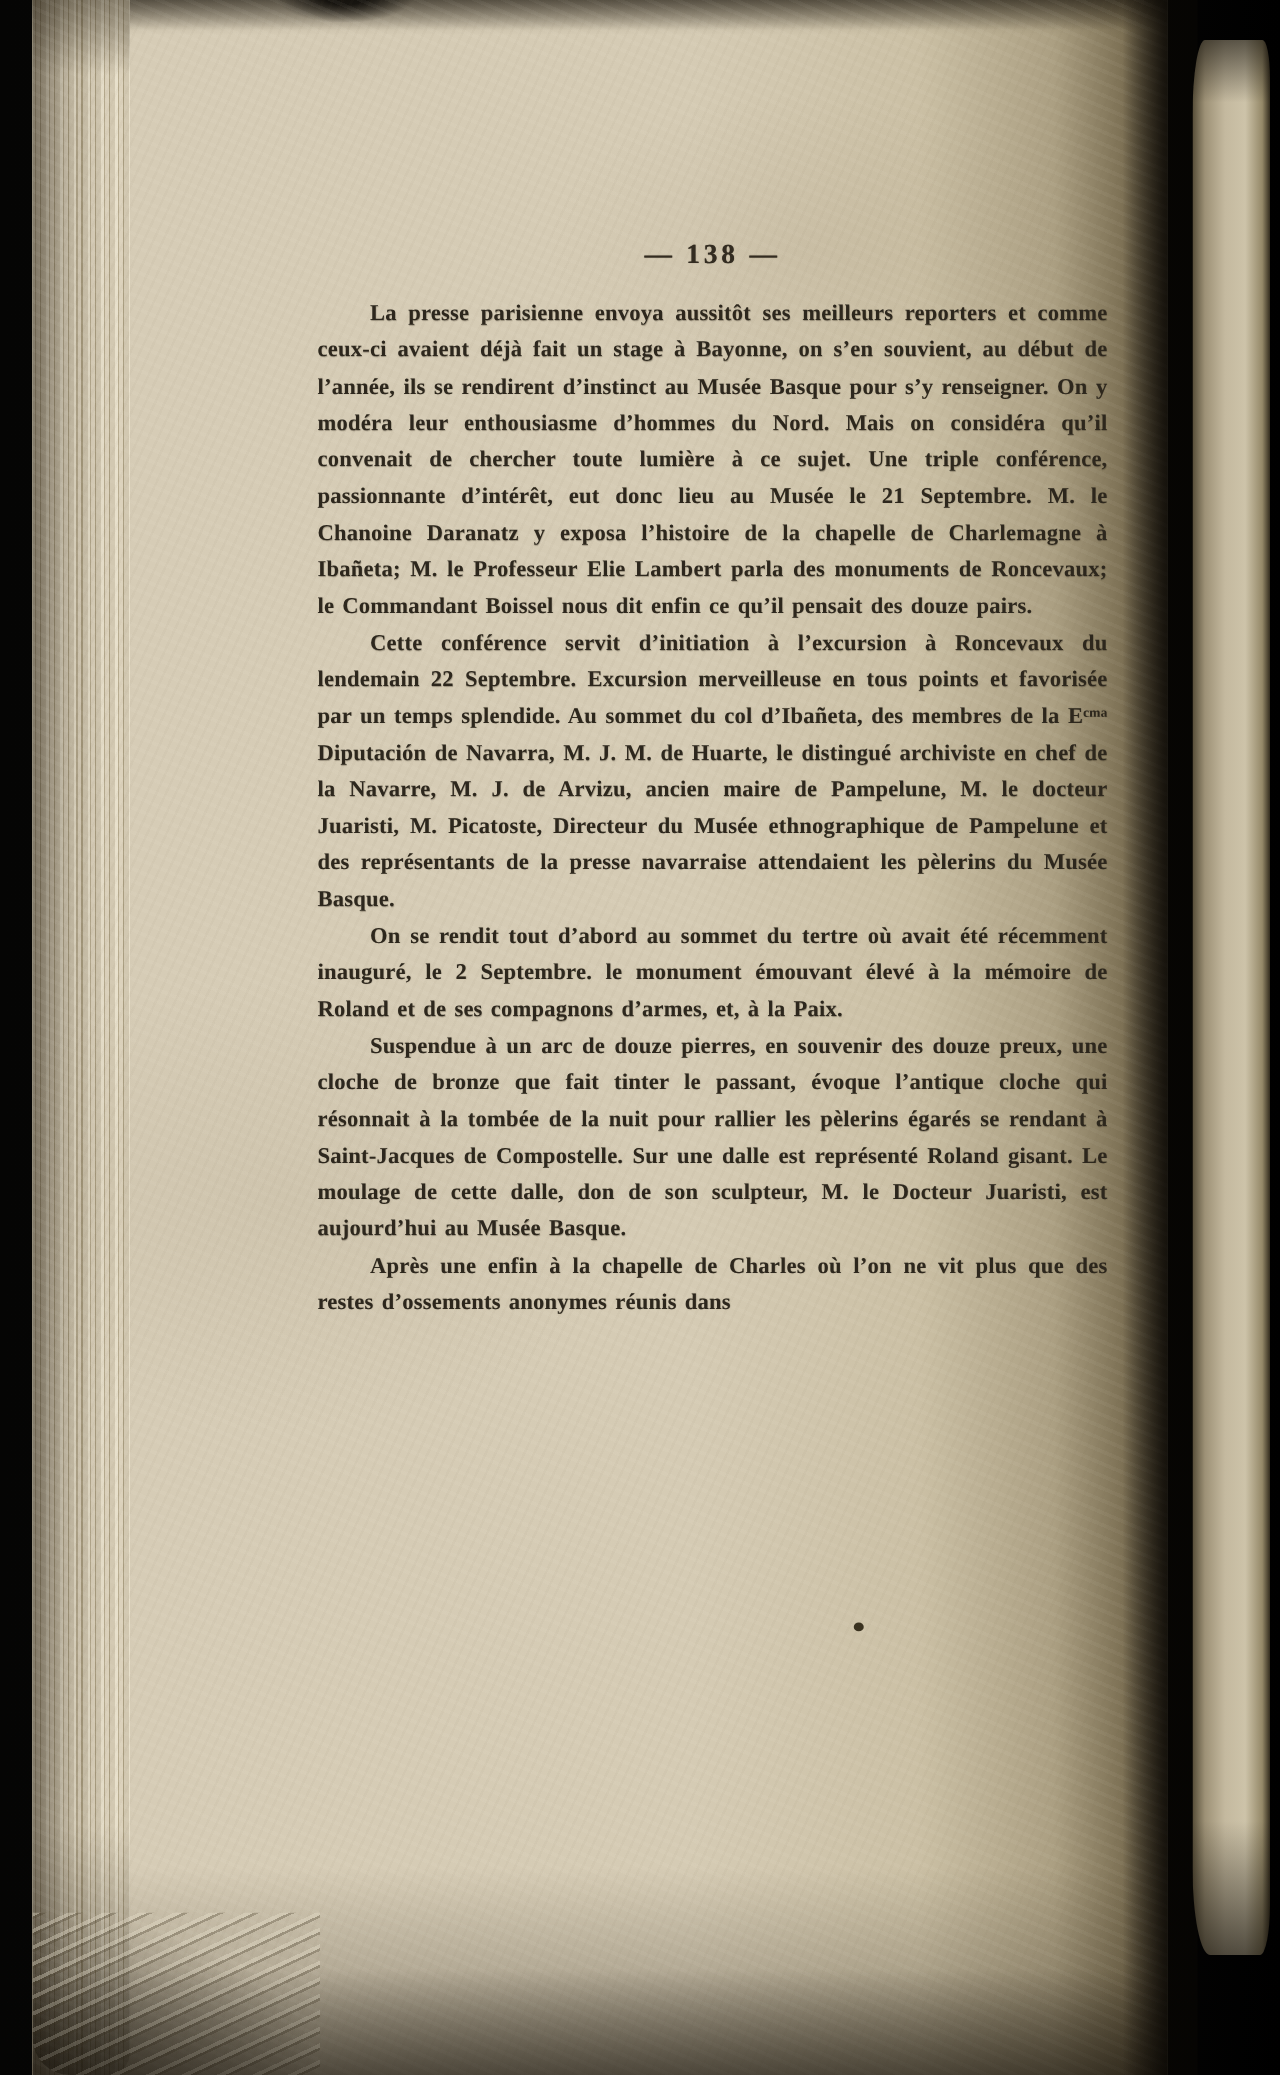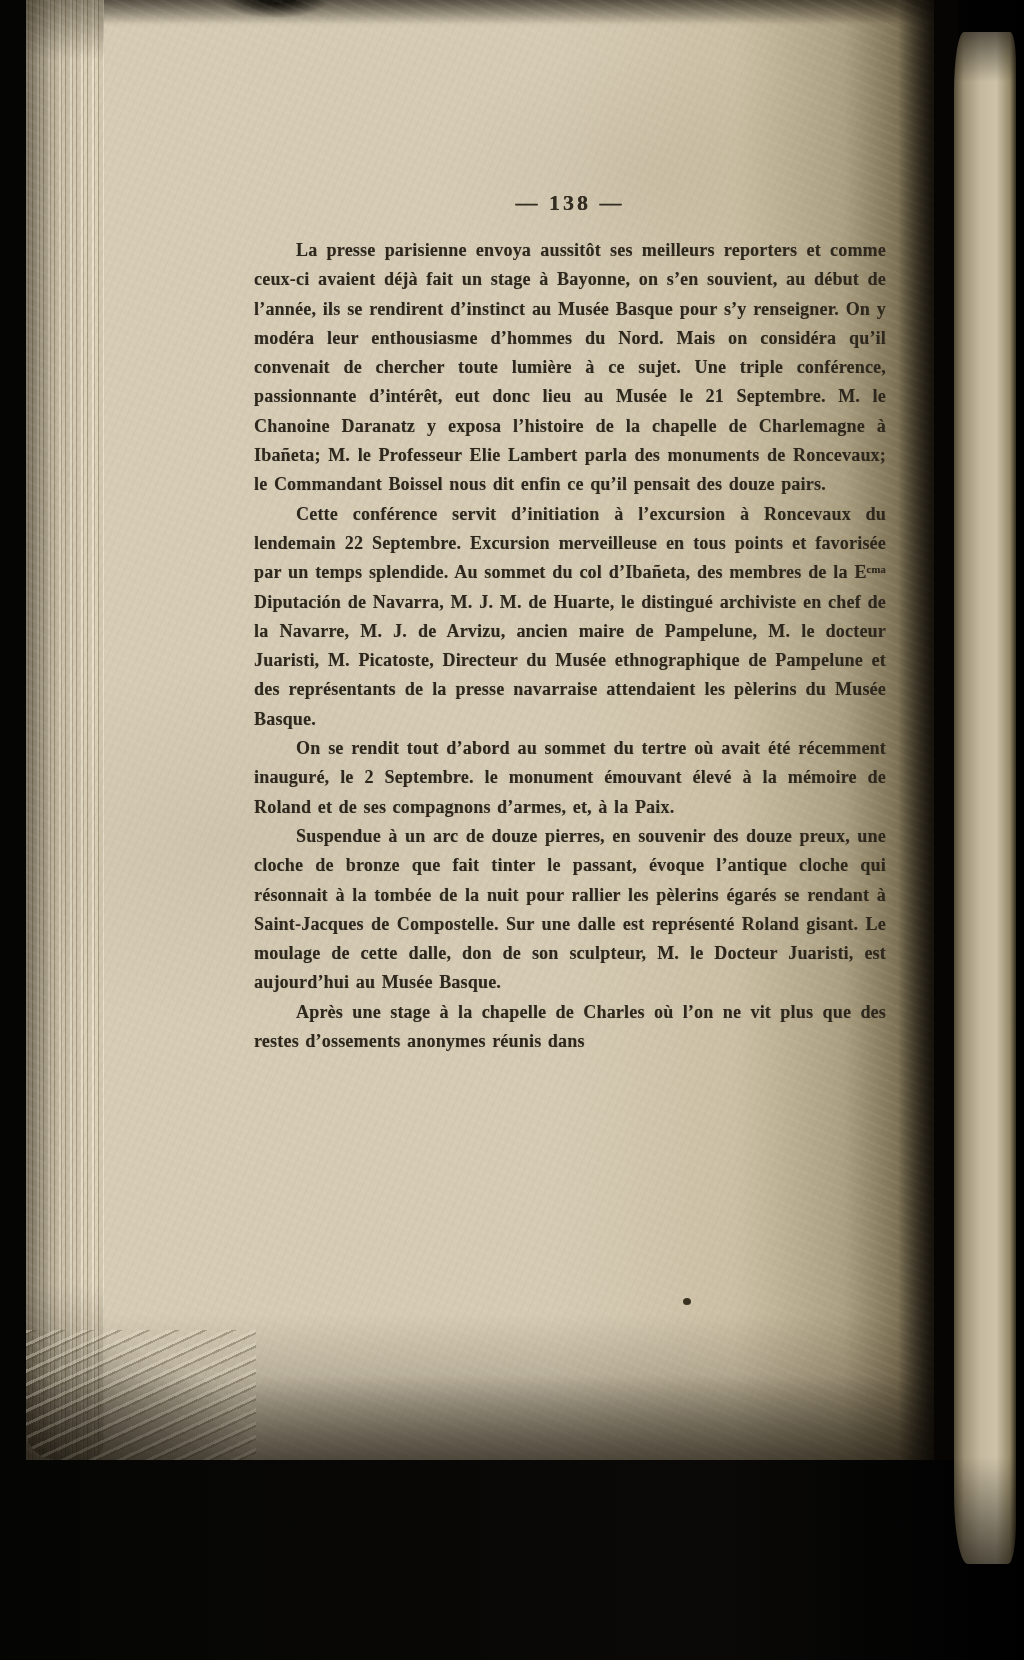--- a/index.html
+++ b/index.html
@@ -8,21 +8,21 @@
     position: relative;
     overflow: hidden;
     background: linear-gradient(to right, #050504 0%, #0a0908 70%, #000 100%);
     font-family: "Liberation Serif", "DejaVu Serif", serif;
   }
 
   
   .page {
     position: absolute;
     left: 26px; top: 0;
-    width: 908px; height: 1460px;
+    width: 908px; height: 1660px;
     background:
       linear-gradient(to bottom, rgba(70,60,42,0.30) 0px, rgba(0,0,0,0) 28px, rgba(0,0,0,0) 90%, rgba(35,28,17,0.38) 100%),
       linear-gradient(to right, #c2b79c 0%, #d6ccb6 9%, #d5cbb4 58%, #cbc0a5 78%, #ab9f82 90%, #7d7155 96%, #473e2c 100%),
       #cfc5ae;
   }
 
   
   .stack-left {
     position: absolute;
     left: 0; top: 0;
@@ -147,21 +147,21 @@
   <div class="stack-left"></div>
   <div class="grain"></div>
 
   <div class="text-block">
     <div class="page-number">— 138 —</div>
     <div class="body-text">
       <p>La presse parisienne envoya aussitôt ses meilleurs reporters et comme ceux-ci avaient déjà fait un stage à Bayonne, on s’en souvient, au début de l’année, ils se rendirent d’instinct au Musée Basque pour s’y renseigner. On y modéra leur enthousiasme d’hommes du Nord. Mais on considéra qu’il convenait de chercher toute lumière à ce sujet. Une triple conférence, passionnante d’intérêt, eut donc lieu au Musée le 21 Septembre. M. le Chanoine Daranatz y exposa l’histoire de la chapelle de Charlemagne à Ibañeta; M. le Professeur Elie Lambert parla des monuments de Roncevaux; le Commandant Boissel nous dit enfin ce qu’il pensait des douze pairs.</p>
       <p>Cette conférence servit d’initiation à l’excursion à Roncevaux du lendemain 22 Septembre. Excursion merveilleuse en tous points et favorisée par un temps splendide. Au sommet du col d’Ibañeta, des membres de la Eᶜᵐᵃ Diputación de Navarra, M. J. M. de Huarte, le distingué archiviste en chef de la Navarre, M. J. de Arvizu, ancien maire de Pampelune, M. le docteur Juaristi, M. Picatoste, Directeur du Musée ethnographique de Pampelune et des représentants de la presse navarraise attendaient les pèlerins du Musée Basque.</p>
       <p>On se rendit tout d’abord au sommet du tertre où avait été récemment inauguré, le 2 Septembre. le monument émouvant élevé à la mémoire de Roland et de ses compagnons d’armes, et, à la Paix.</p>
       <p>Suspendue à un arc de douze pierres, en souvenir des douze preux, une cloche de bronze que fait tinter le passant, évoque l’antique cloche qui résonnait à la tombée de la nuit pour rallier les pèlerins égarés se rendant à Saint-Jacques de Compostelle. Sur une dalle est représenté Roland gisant. Le moulage de cette dalle, don de son sculpteur, M. le Docteur Juaristi, est aujourd’hui au Musée Basque.</p>
-      <p>Après une stage à la chapelle de Charles où l’on ne vit plus que des restes d’ossements anonymes réunis dans</p>
+      <p>Après une enfin à la chapelle de Charles où l’on ne vit plus que des restes d’ossements anonymes réunis dans</p>
     </div>
   </div>
 
   <div class="ink-dot"></div>
   <div class="corner-fan"></div>
   <div class="bottom-shade"></div>
   <div class="gutter"></div>
 </div>
 
 <div class="next-page"></div>

